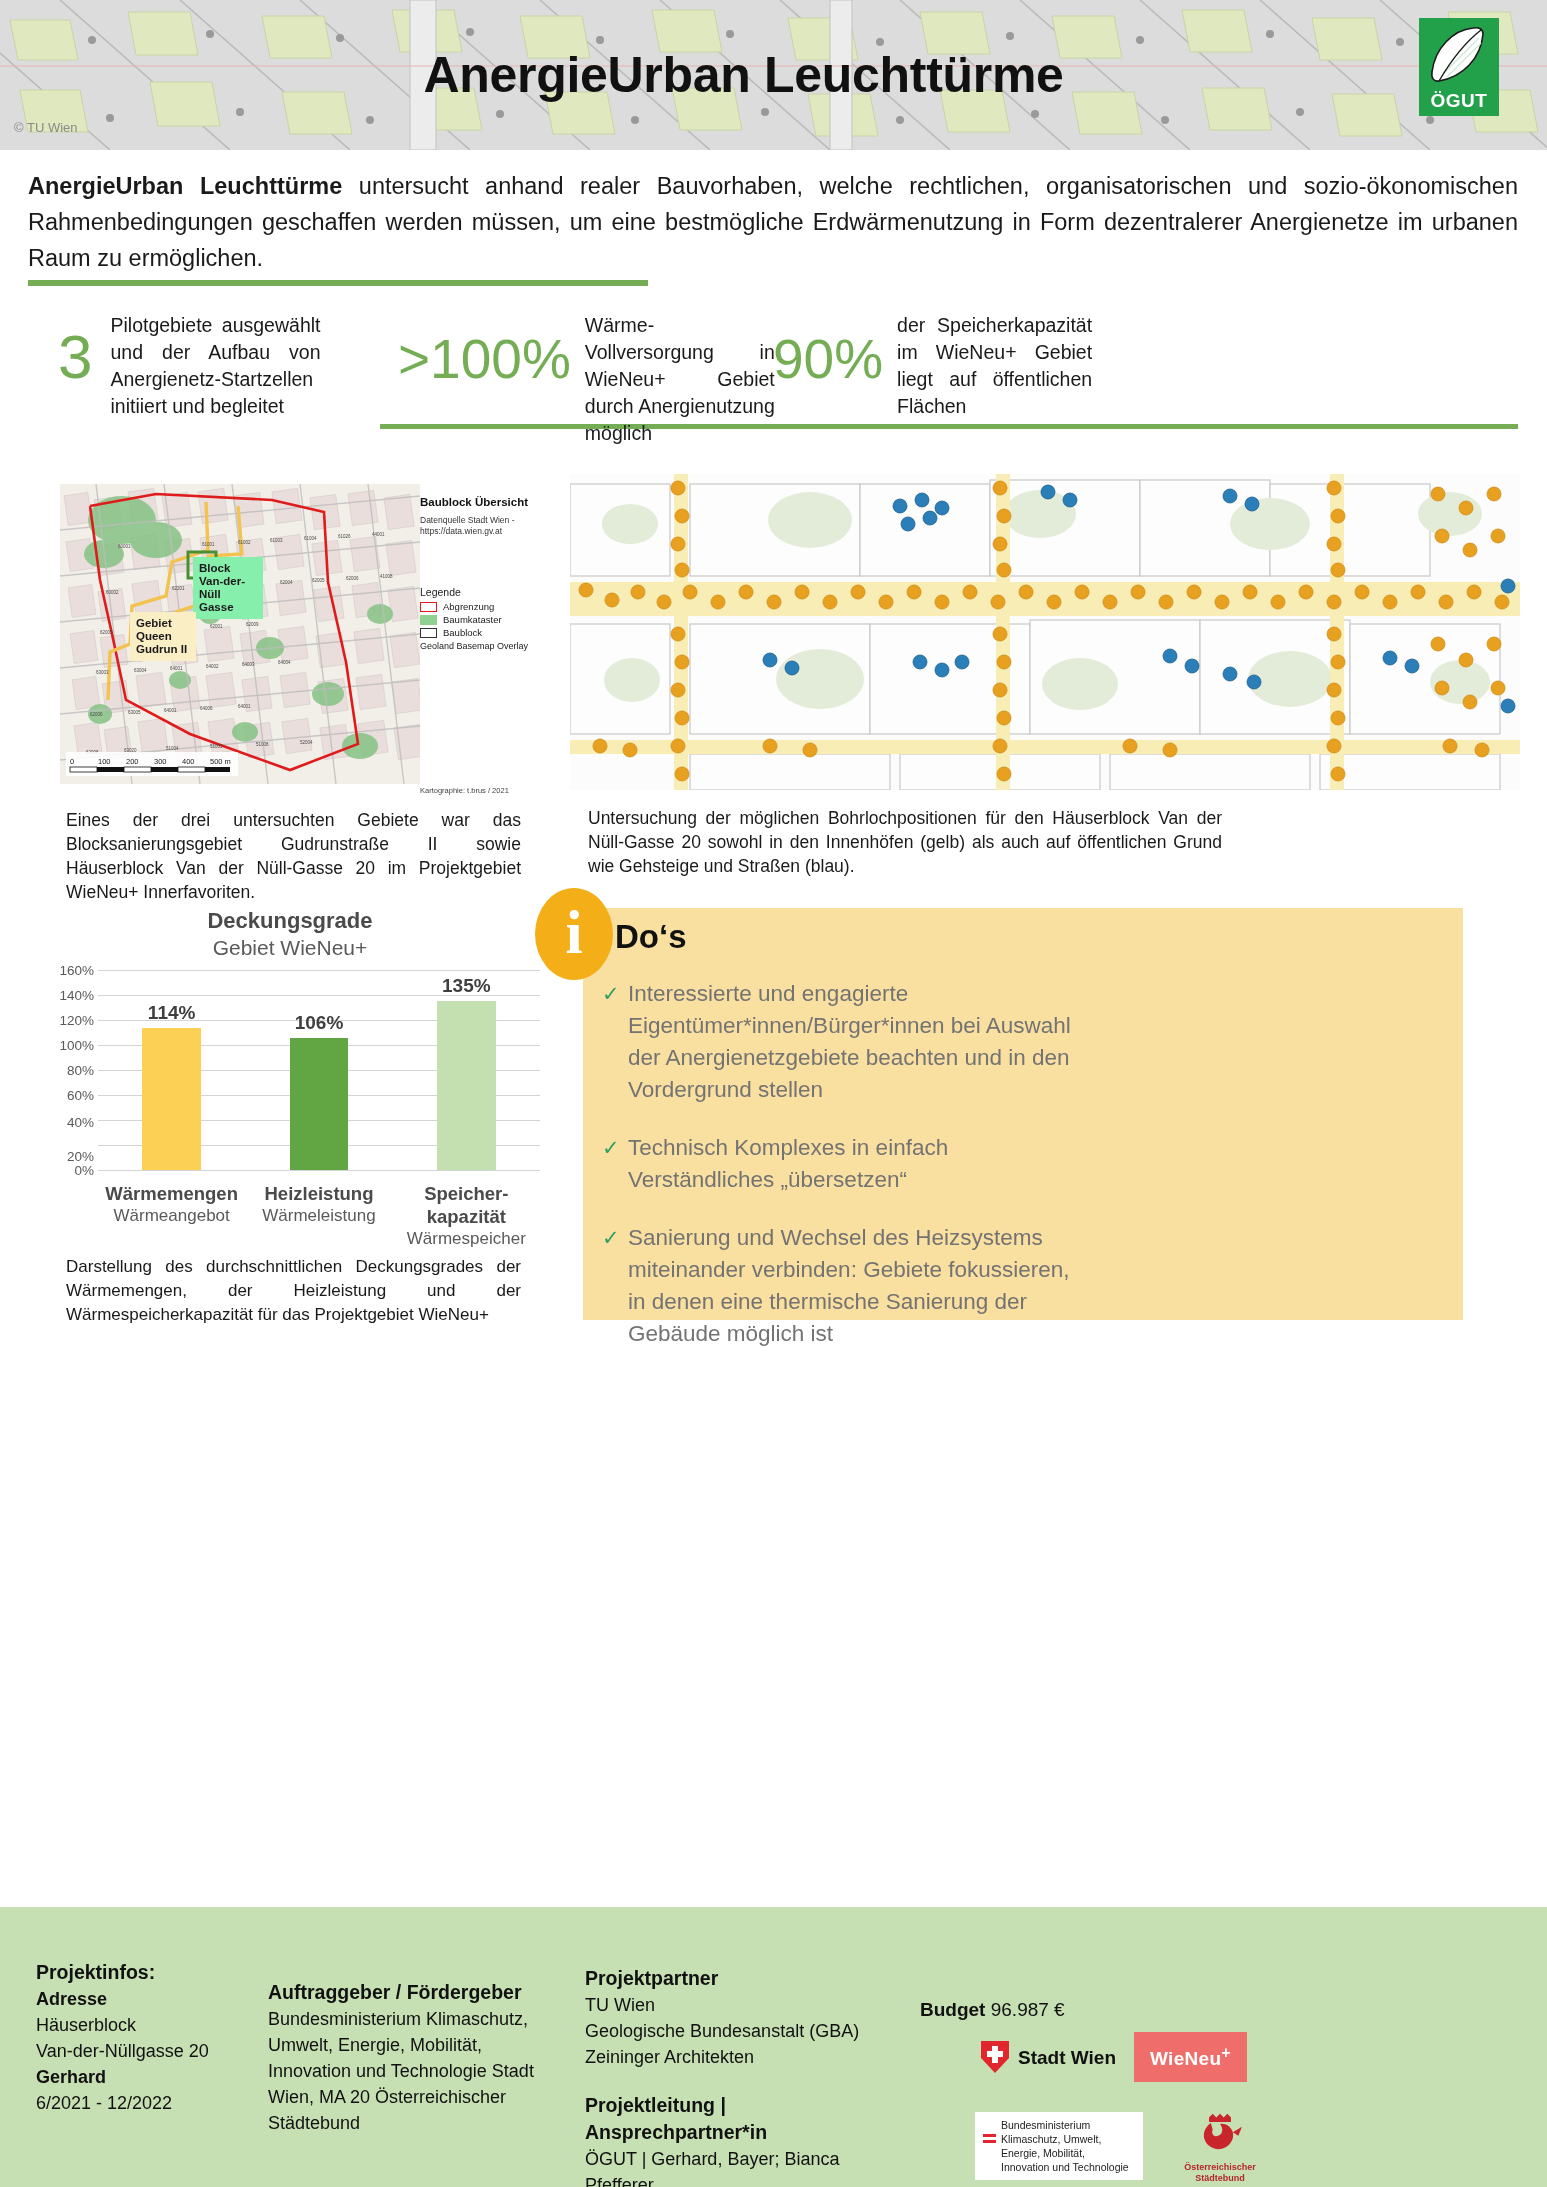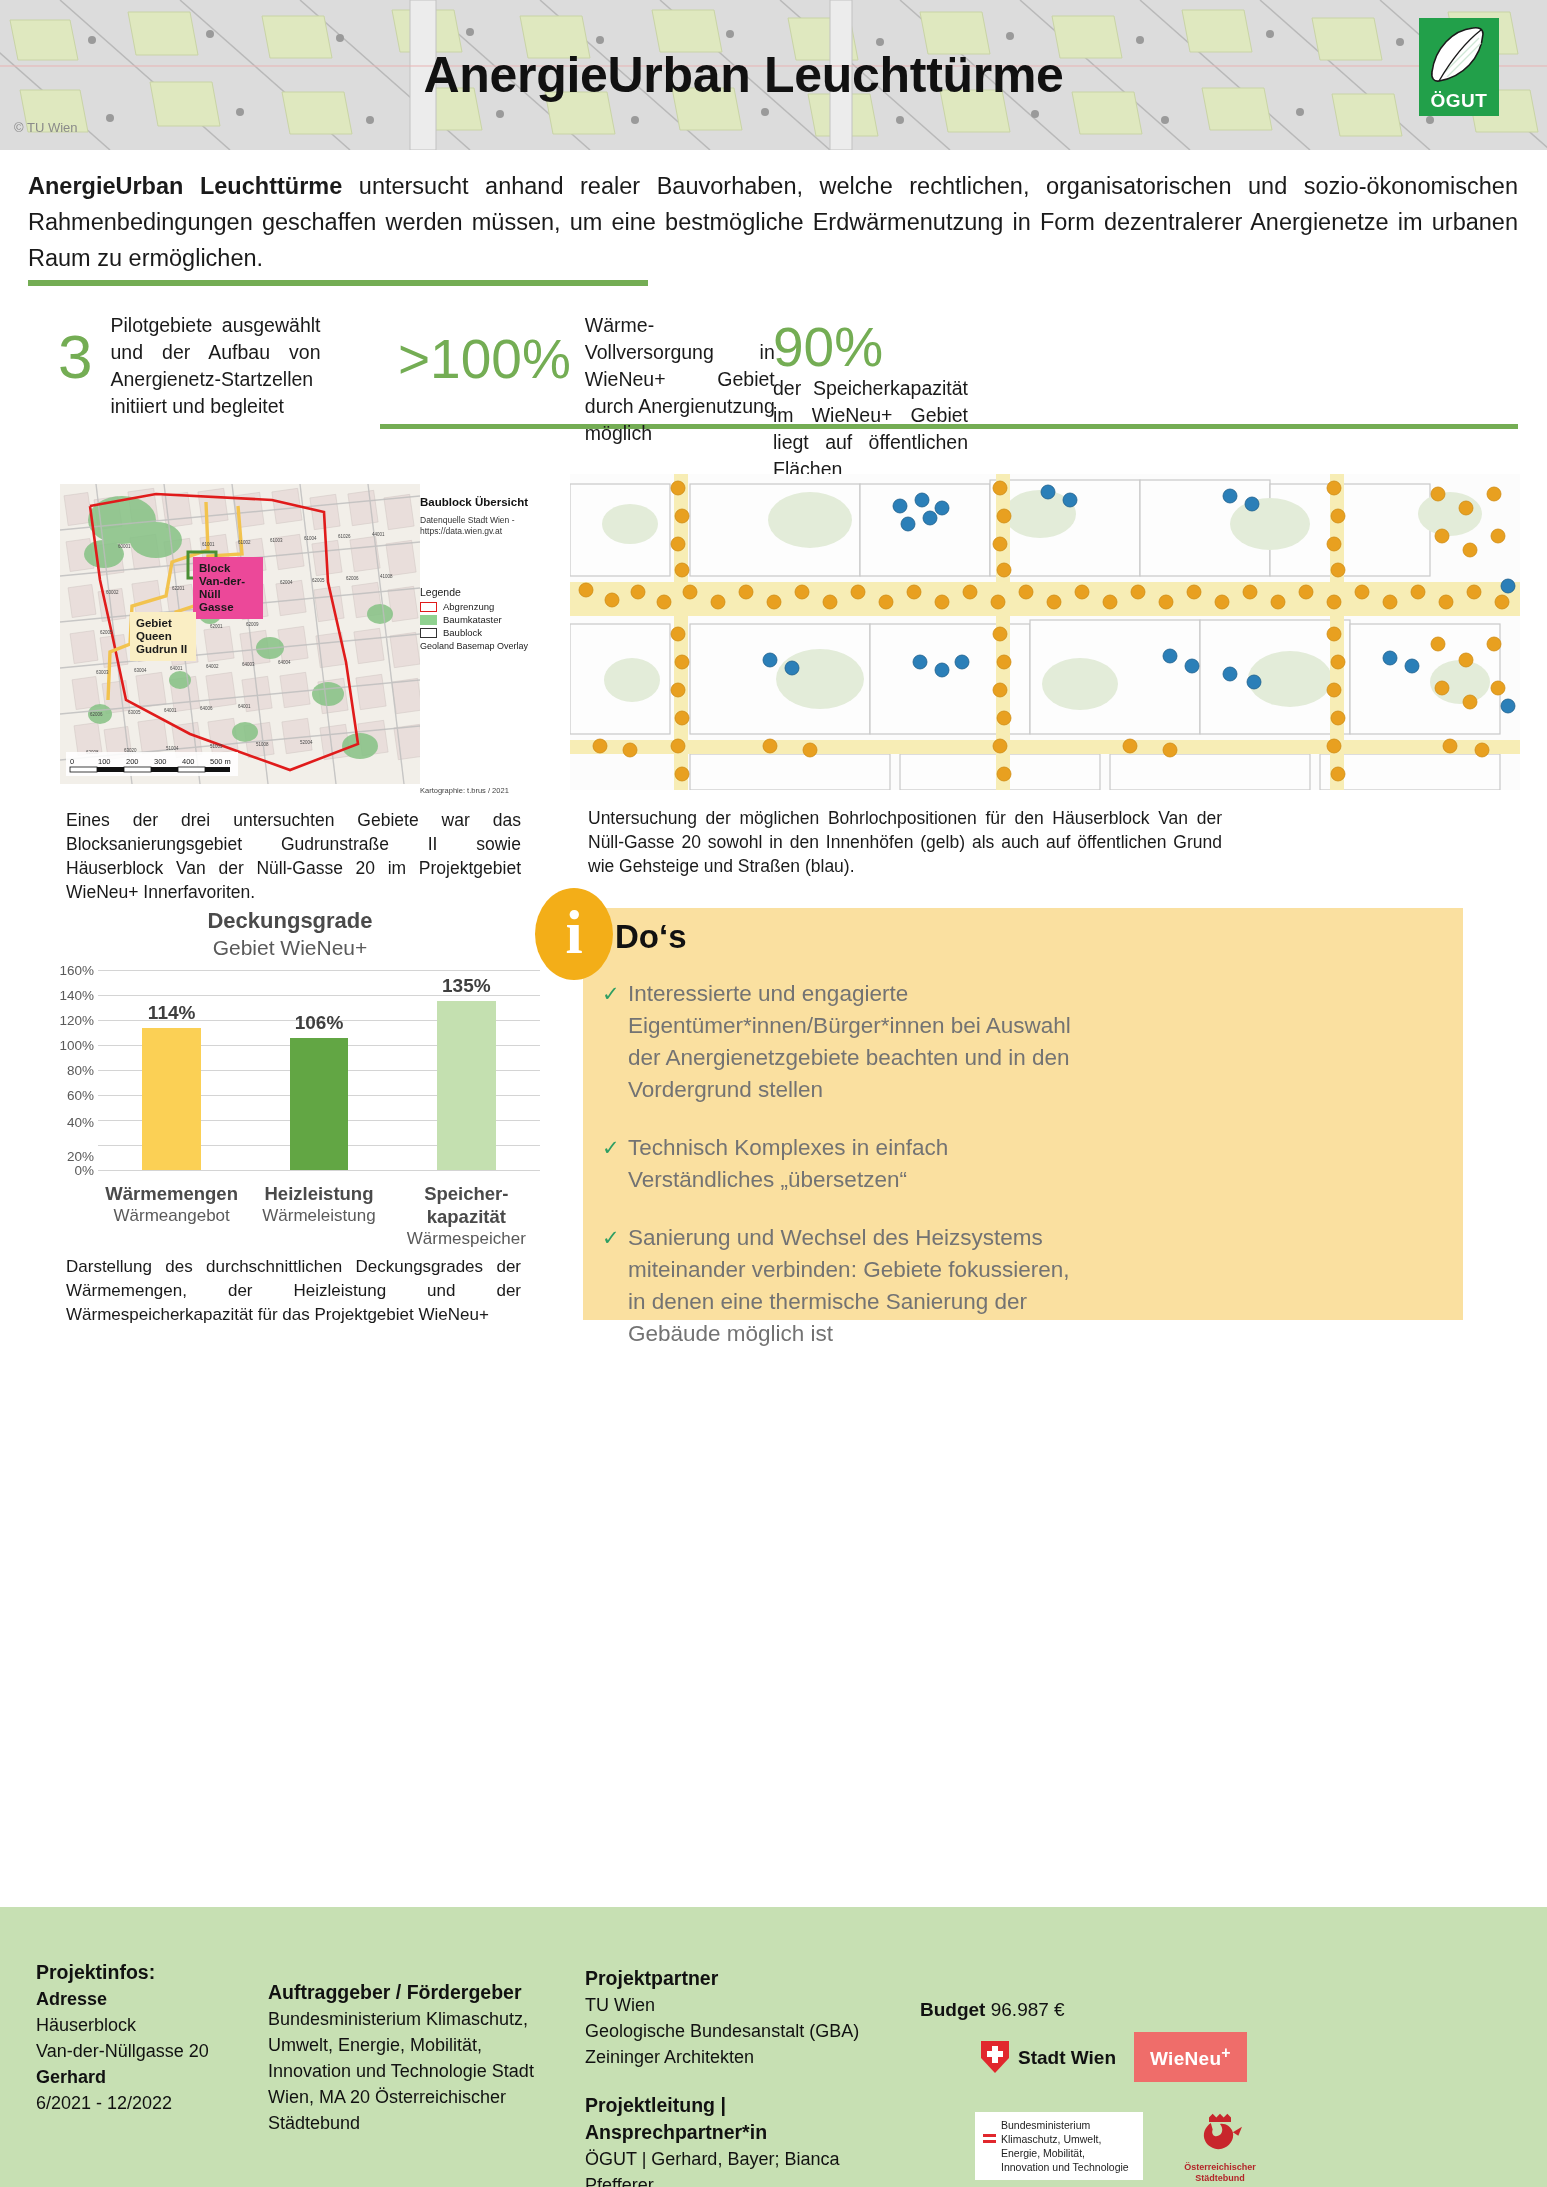--- a/index.html
+++ b/index.html
@@ -64,35 +64,35 @@
   .stat-text {
     font-size:19.5px; line-height:27px; text-align:justify;
     color:#1a1a1a;
   }
   #stat-0 { left:30px; top:12px; width:320px; }
   #stat-0 .stat-num { font-size:62px; margin-right:18px; margin-top:14px; }
   #stat-0 .stat-text { width:210px; }
   #stat-1 { left:370px; top:12px; width:390px; }
   #stat-1 .stat-num { font-size:55px; margin-right:14px; margin-top:20px; }
   #stat-1 .stat-text { width:190px; }
-  #stat-2 { left:745px; top:0; width:400px;flex-direction:column; }
+  #stat-2 { left:745px; top:12px; width:400px; }
   #stat-2 .stat-num { font-size:55px; margin-right:14px; margin-top:20px; }
   #stat-2 .stat-text { width:195px; }
 
   
   .map-left {
     position:absolute; left:60px; top:484px; width:360px; height:300px;
     border:0; overflow:hidden; background:#eae6e0;
   }
   .map-left svg { width:100%; height:100%; display:block; }
   .map-cap-box {
     position:absolute; font-size:11.5px; font-weight:bold; line-height:13px;
     padding:5px 6px;
   }
-  #label-block { left:193px; top:557px; width:70px; background:#ec4899; }
+  #label-block { left:193px; top:557px; width:70px; background:#86efac; }
   #label-gebiet { left:130px; top:612px; width:66px; background:#faeec4; }
 
   .map-meta { position:absolute; left:420px; top:496px; width:140px; }
   .map-meta-title { font-size:11.5px; font-weight:bold; color:#111; }
   .map-meta-src { font-size:8.5px; color:#333; line-height:11px; margin-top:7px; }
   .legend { position:absolute; left:420px; top:586px; width:140px; }
   .legend-title { font-size:10.5px; color:#222; margin-bottom:3px; }
   .legend-row { display:flex; align-items:flex-end; font-size:9.5px; color:#222; margin-bottom:2px; }
   .legend-swatch { width:17px; height:10px; margin-right:6px; border:1.4px solid #000; }
   .legend-note { font-size:9px; color:#222; margin-top:3px; }

